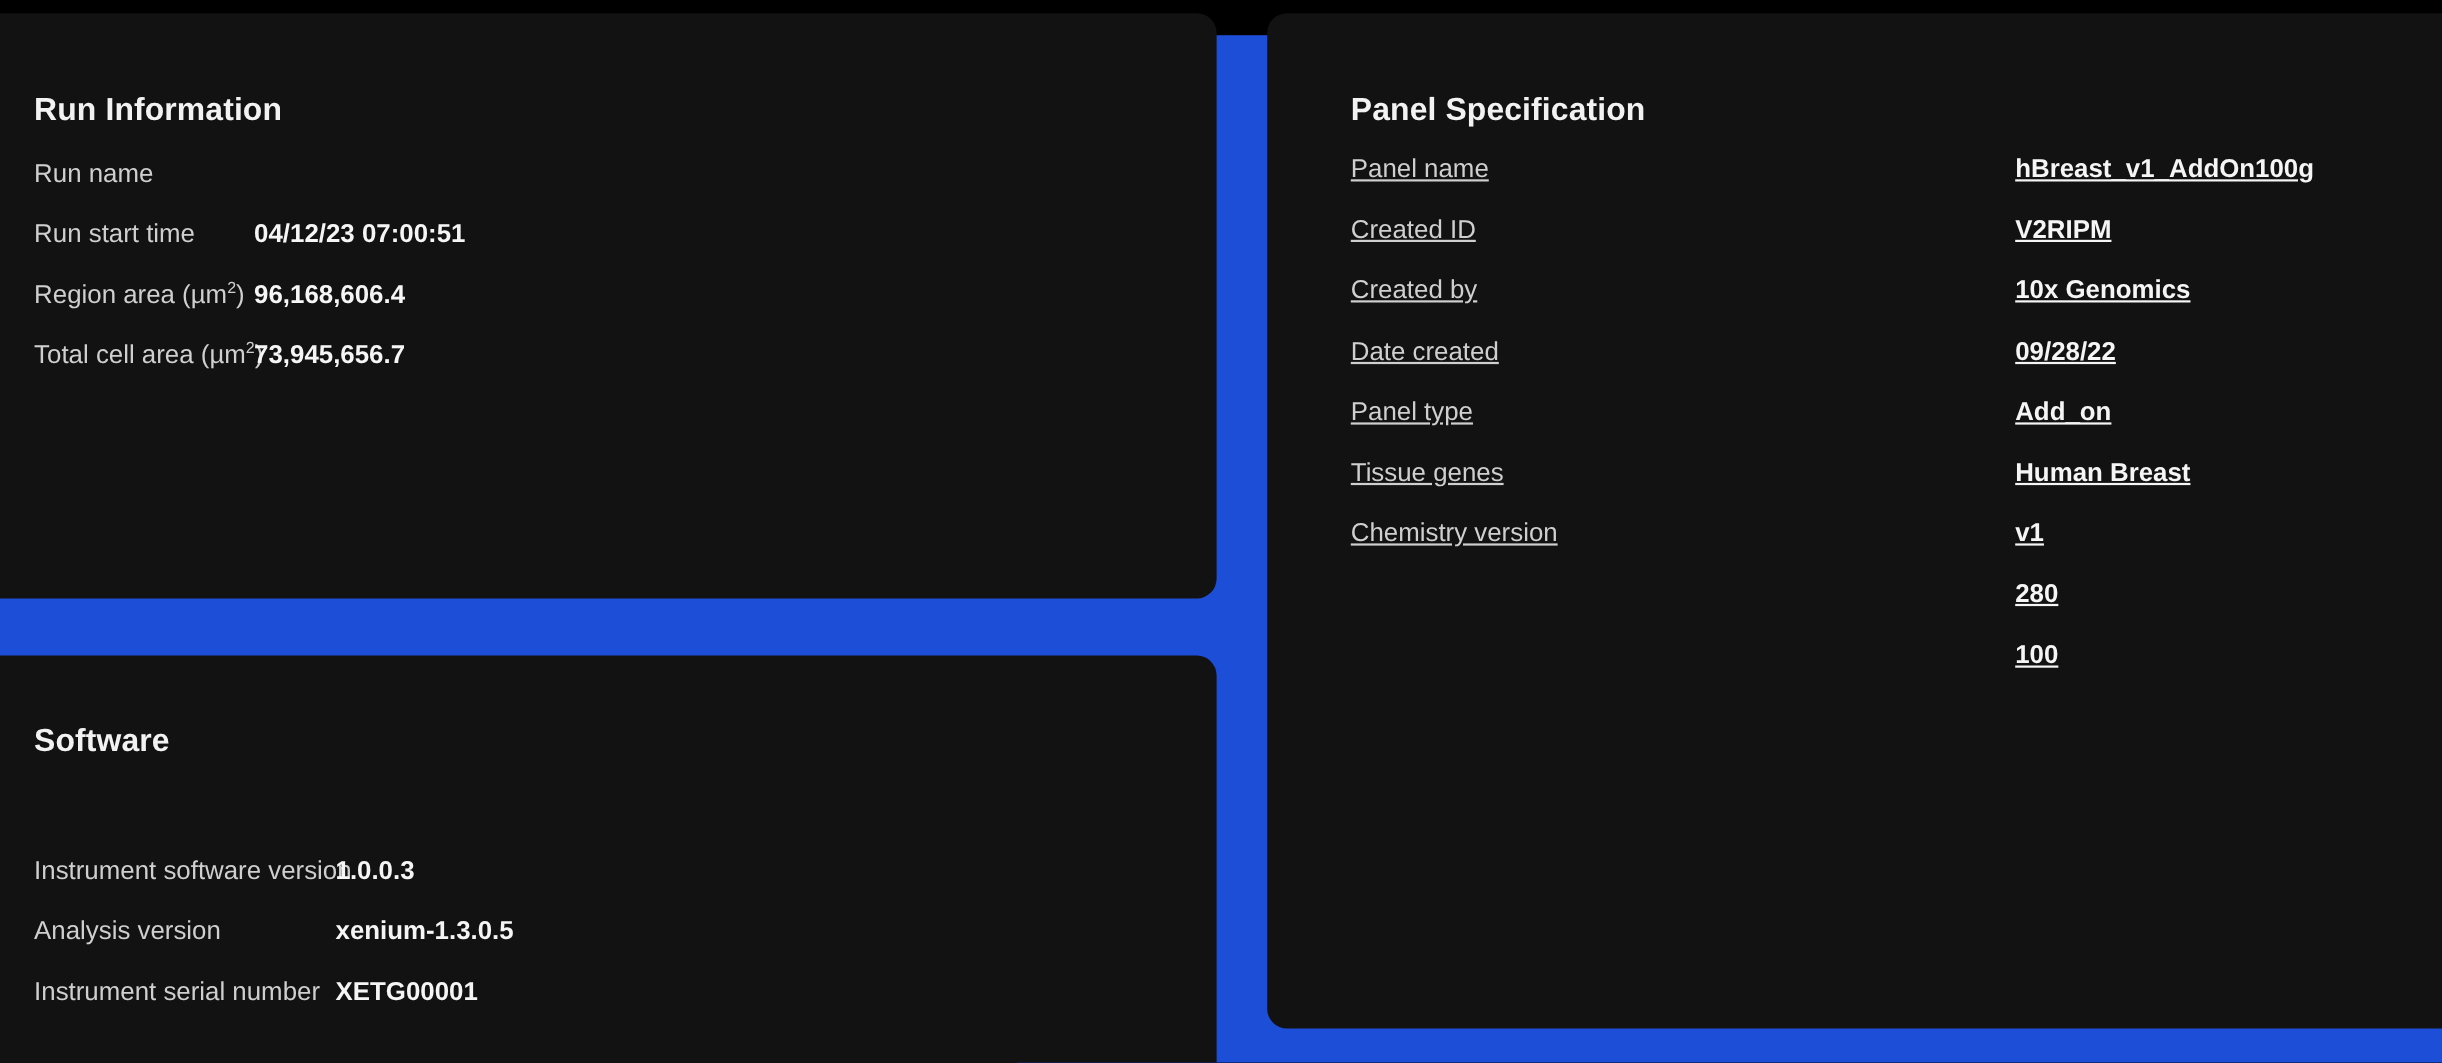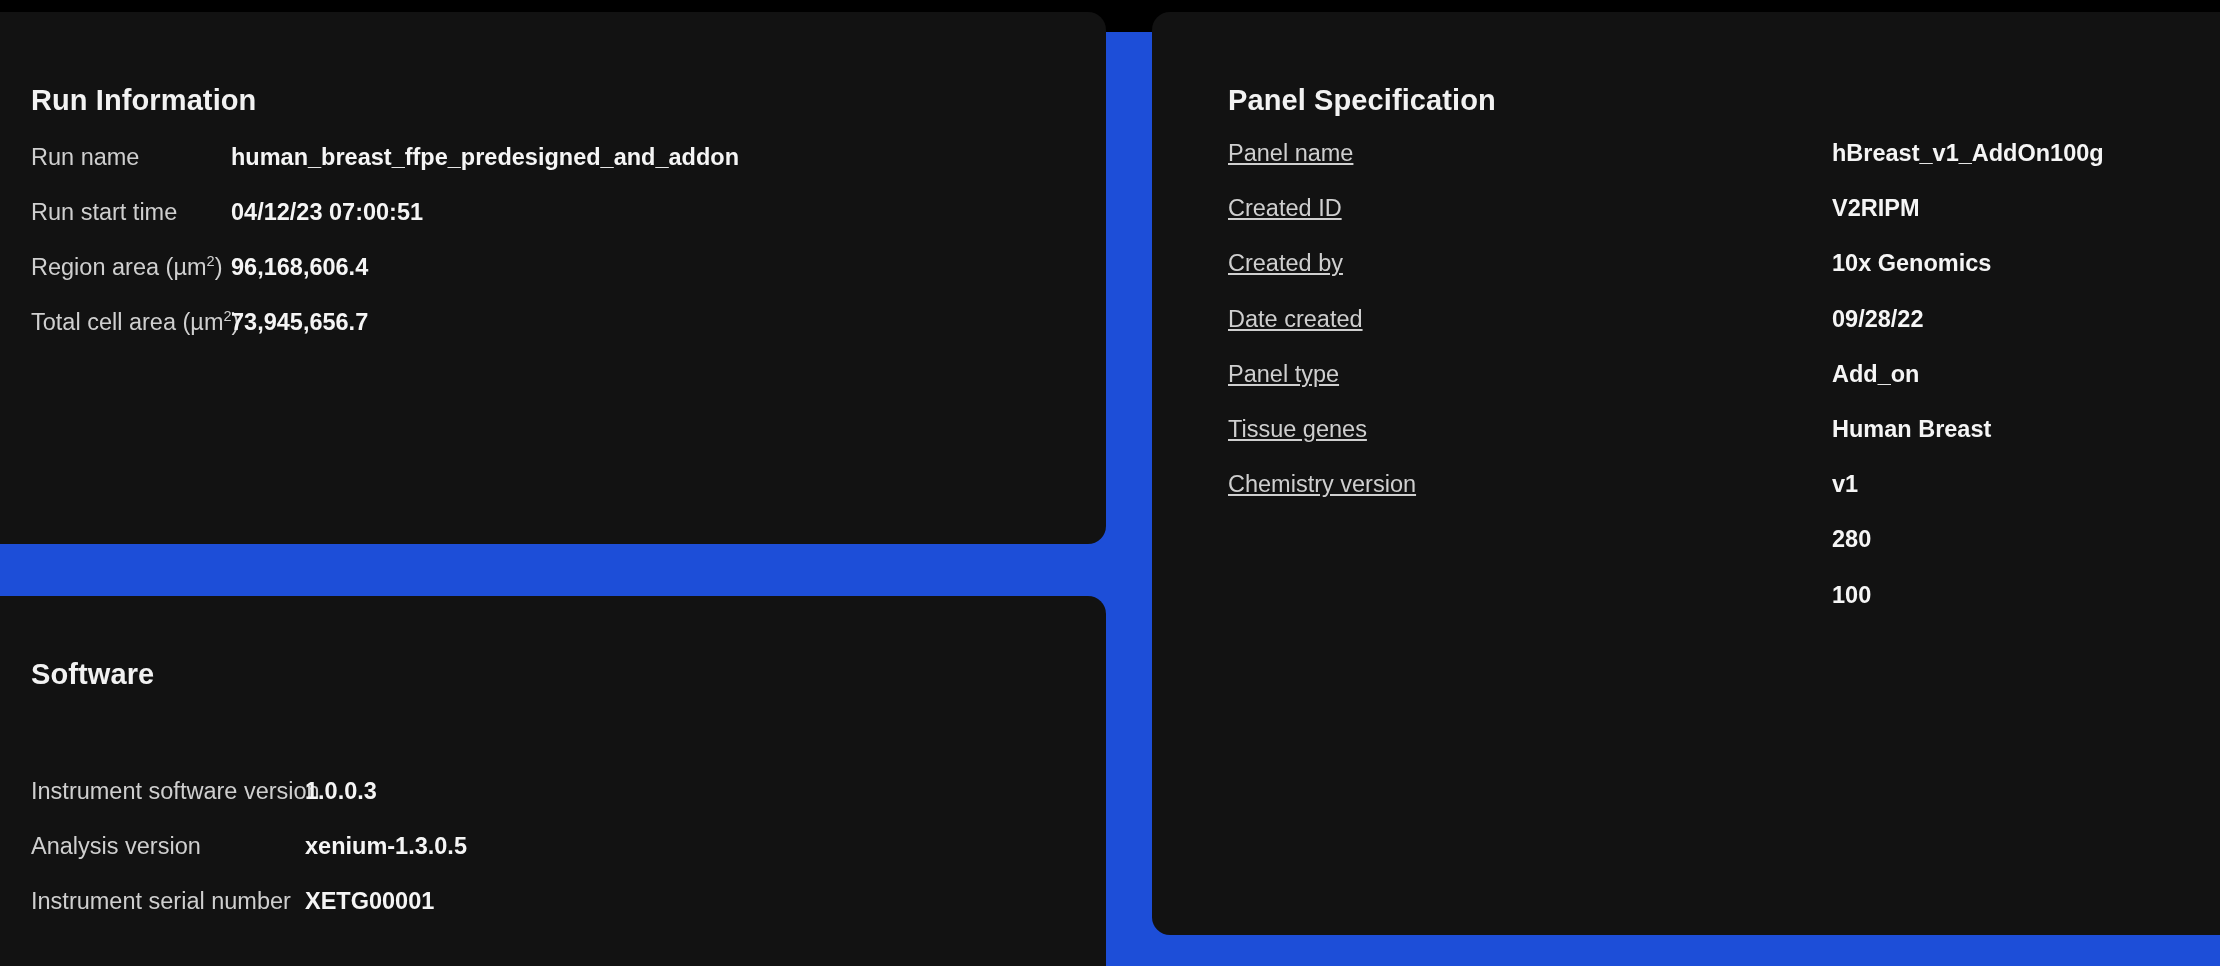--- a/index.html
+++ b/index.html
@@ -100,39 +100,38 @@
   }
 
   
   #card-run-information .row-label { left: 51px; }
   #card-run-information .row-value { left: 251px; }
 
   #card-software .row-label { left: 51px; }
   #card-software .row-value { left: 325px; }
 
   #card-panel-specification .row-label { left: 76px; text-decoration: underline; }
-  #card-panel-specification .row-value { left: 680px; }
+  #card-panel-specification .row-value { left: 680px; text-decoration: underline; }
 
   sup {
     font-size: 0.62em;
     vertical-align: super;
     line-height: 0;
   }
 </style>
 </head>
 <body>
 
 <div id="root">
 
   <section class="card" id="card-run-information">
     <h2 class="card-title">Run Information</h2>
     <div class="rows">
         <div class="row" style="top: 130px;">
           <span class="row-label">Run name</span>
-          <span class="row-value">human_breast_ffpe_predesigned_and_addon</span>
         </div>
         <div class="row" style="top: 185px;">
           <span class="row-label">Run start time</span>
           <span class="row-value">04/12/23 07:00:51</span>
         </div>
         <div class="row" style="top: 240px;">
           <span class="row-label">Region area (µm<sup>2</sup>)</span>
           <span class="row-value">96,168,606.4</span>
         </div>
         <div class="row" style="top: 295px;">

